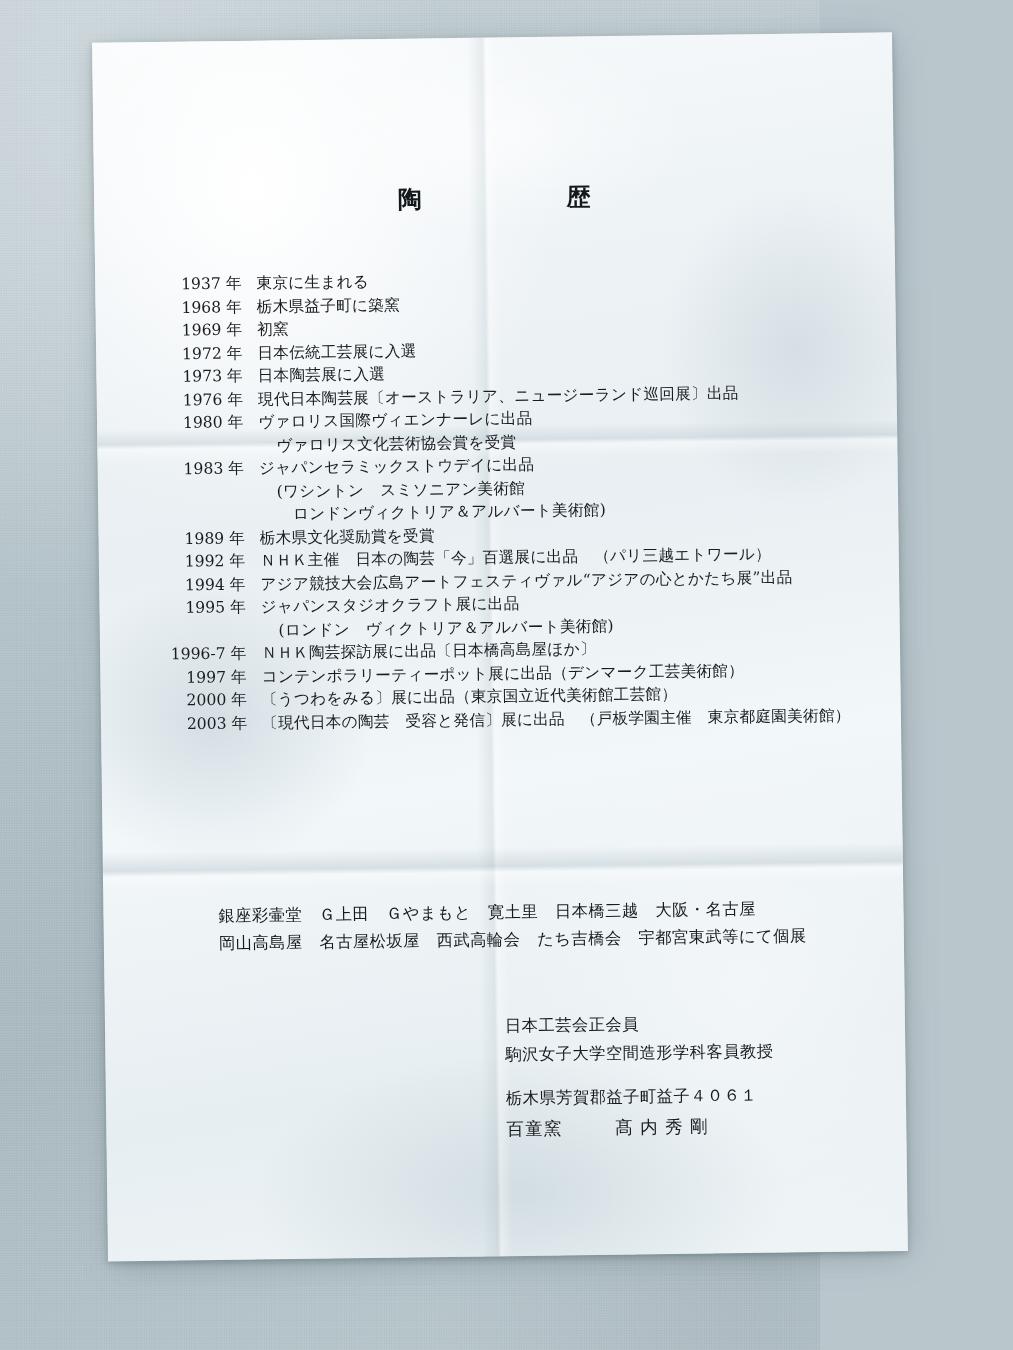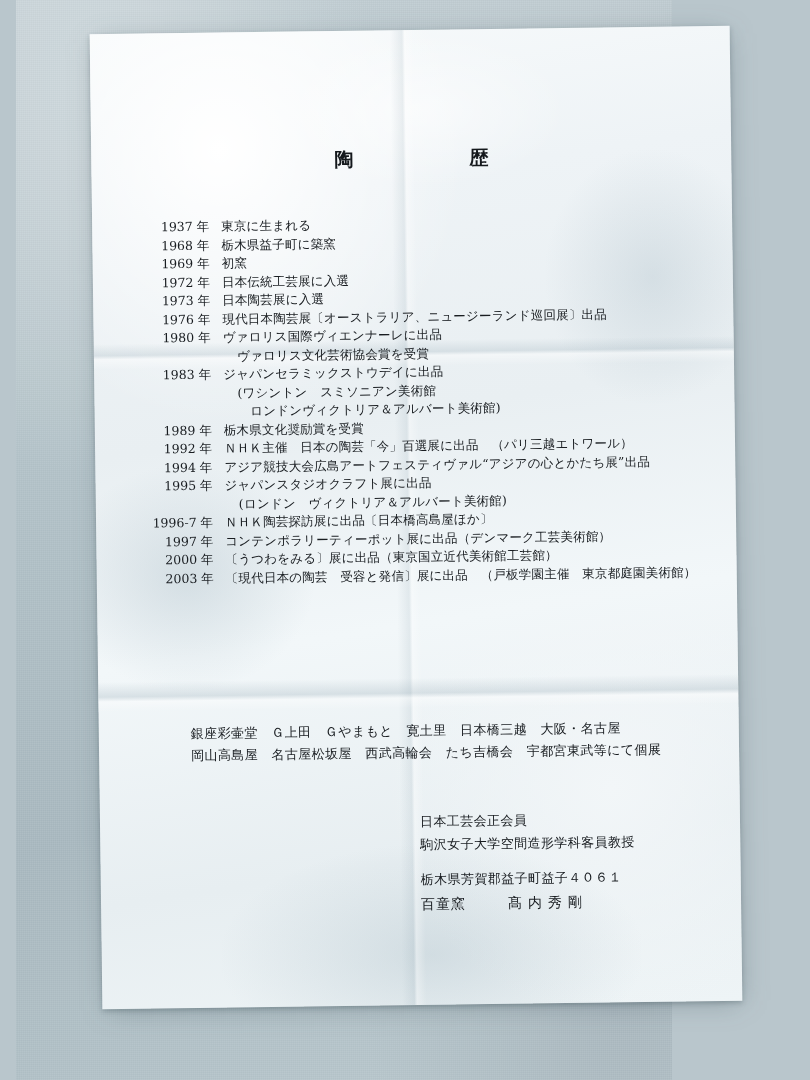--- a/index.html
+++ b/index.html
@@ -17,21 +17,20 @@
   
   #scene {
     position: relative;
     width: 656px;
     height: 1080px;
     background:
       radial-gradient(ellipse 70% 60% at 12% 8%, #cfd9dd 0%, rgba(207,217,221,0) 60%),
       radial-gradient(ellipse 60% 50% at 92% 92%, #aab8bf 0%, rgba(170,184,191,0) 65%),
       radial-gradient(ellipse 80% 70% at 85% 10%, #c2ced3 0%, rgba(194,206,211,0) 60%),
       linear-gradient(160deg, #c3d0d5 0%, #b4c3c9 35%, #a9b9c0 65%, #bccacf 100%);
-    margin-left: 16px;
   }
   
   #scene::before {
     content: "";
     position: absolute;
     inset: 0;
     background-image:
       repeating-linear-gradient(0deg, rgba(255,255,255,0.05) 0 1px, rgba(0,0,0,0.02) 1px 2px),
       repeating-linear-gradient(90deg, rgba(255,255,255,0.05) 0 1px, rgba(0,0,0,0.02) 1px 2px);
     opacity: .55;

